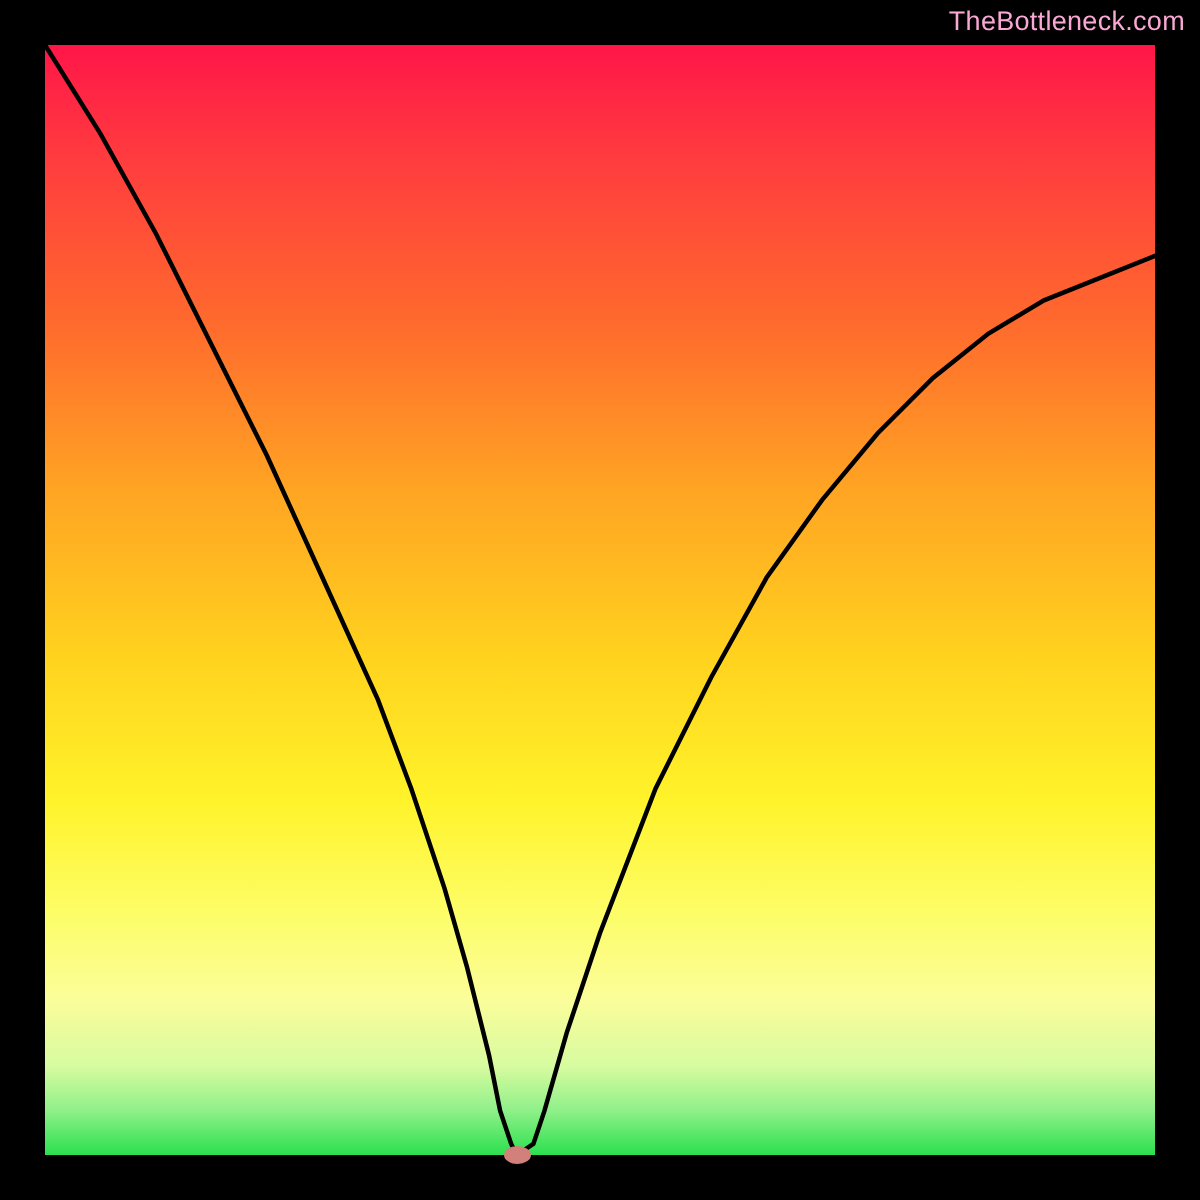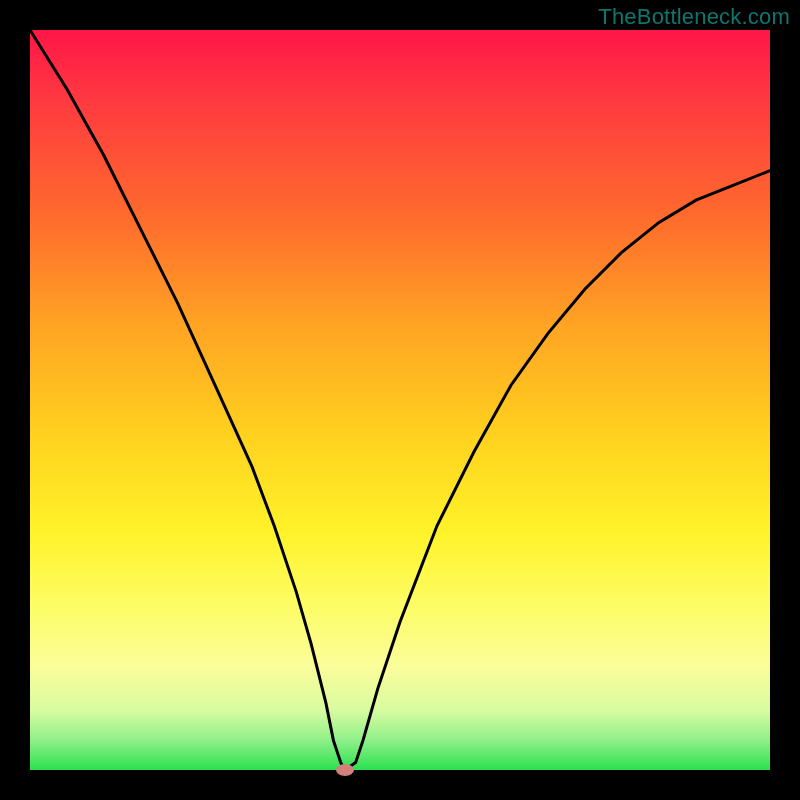--- a/index.html
+++ b/index.html
@@ -36,22 +36,22 @@
       #fbfd9a 86%,
       #d7fba0 92%,
       #8ff089 96%,
       #2be04e 100%
     );
   }
   .watermark {
     position: absolute;
     top: 4px;
     right: 10px;
-    color: #0f766e;
-    font-size: 22px;
+    color: #f9a8d4;
+    font-size: 18px;
     font-weight: 500;
     letter-spacing: 0.2px;
   }
   svg.curve {
     position: absolute;
     left: 0;
     top: 0;
     width: 740px;
     height: 740px;
     overflow: visible;

